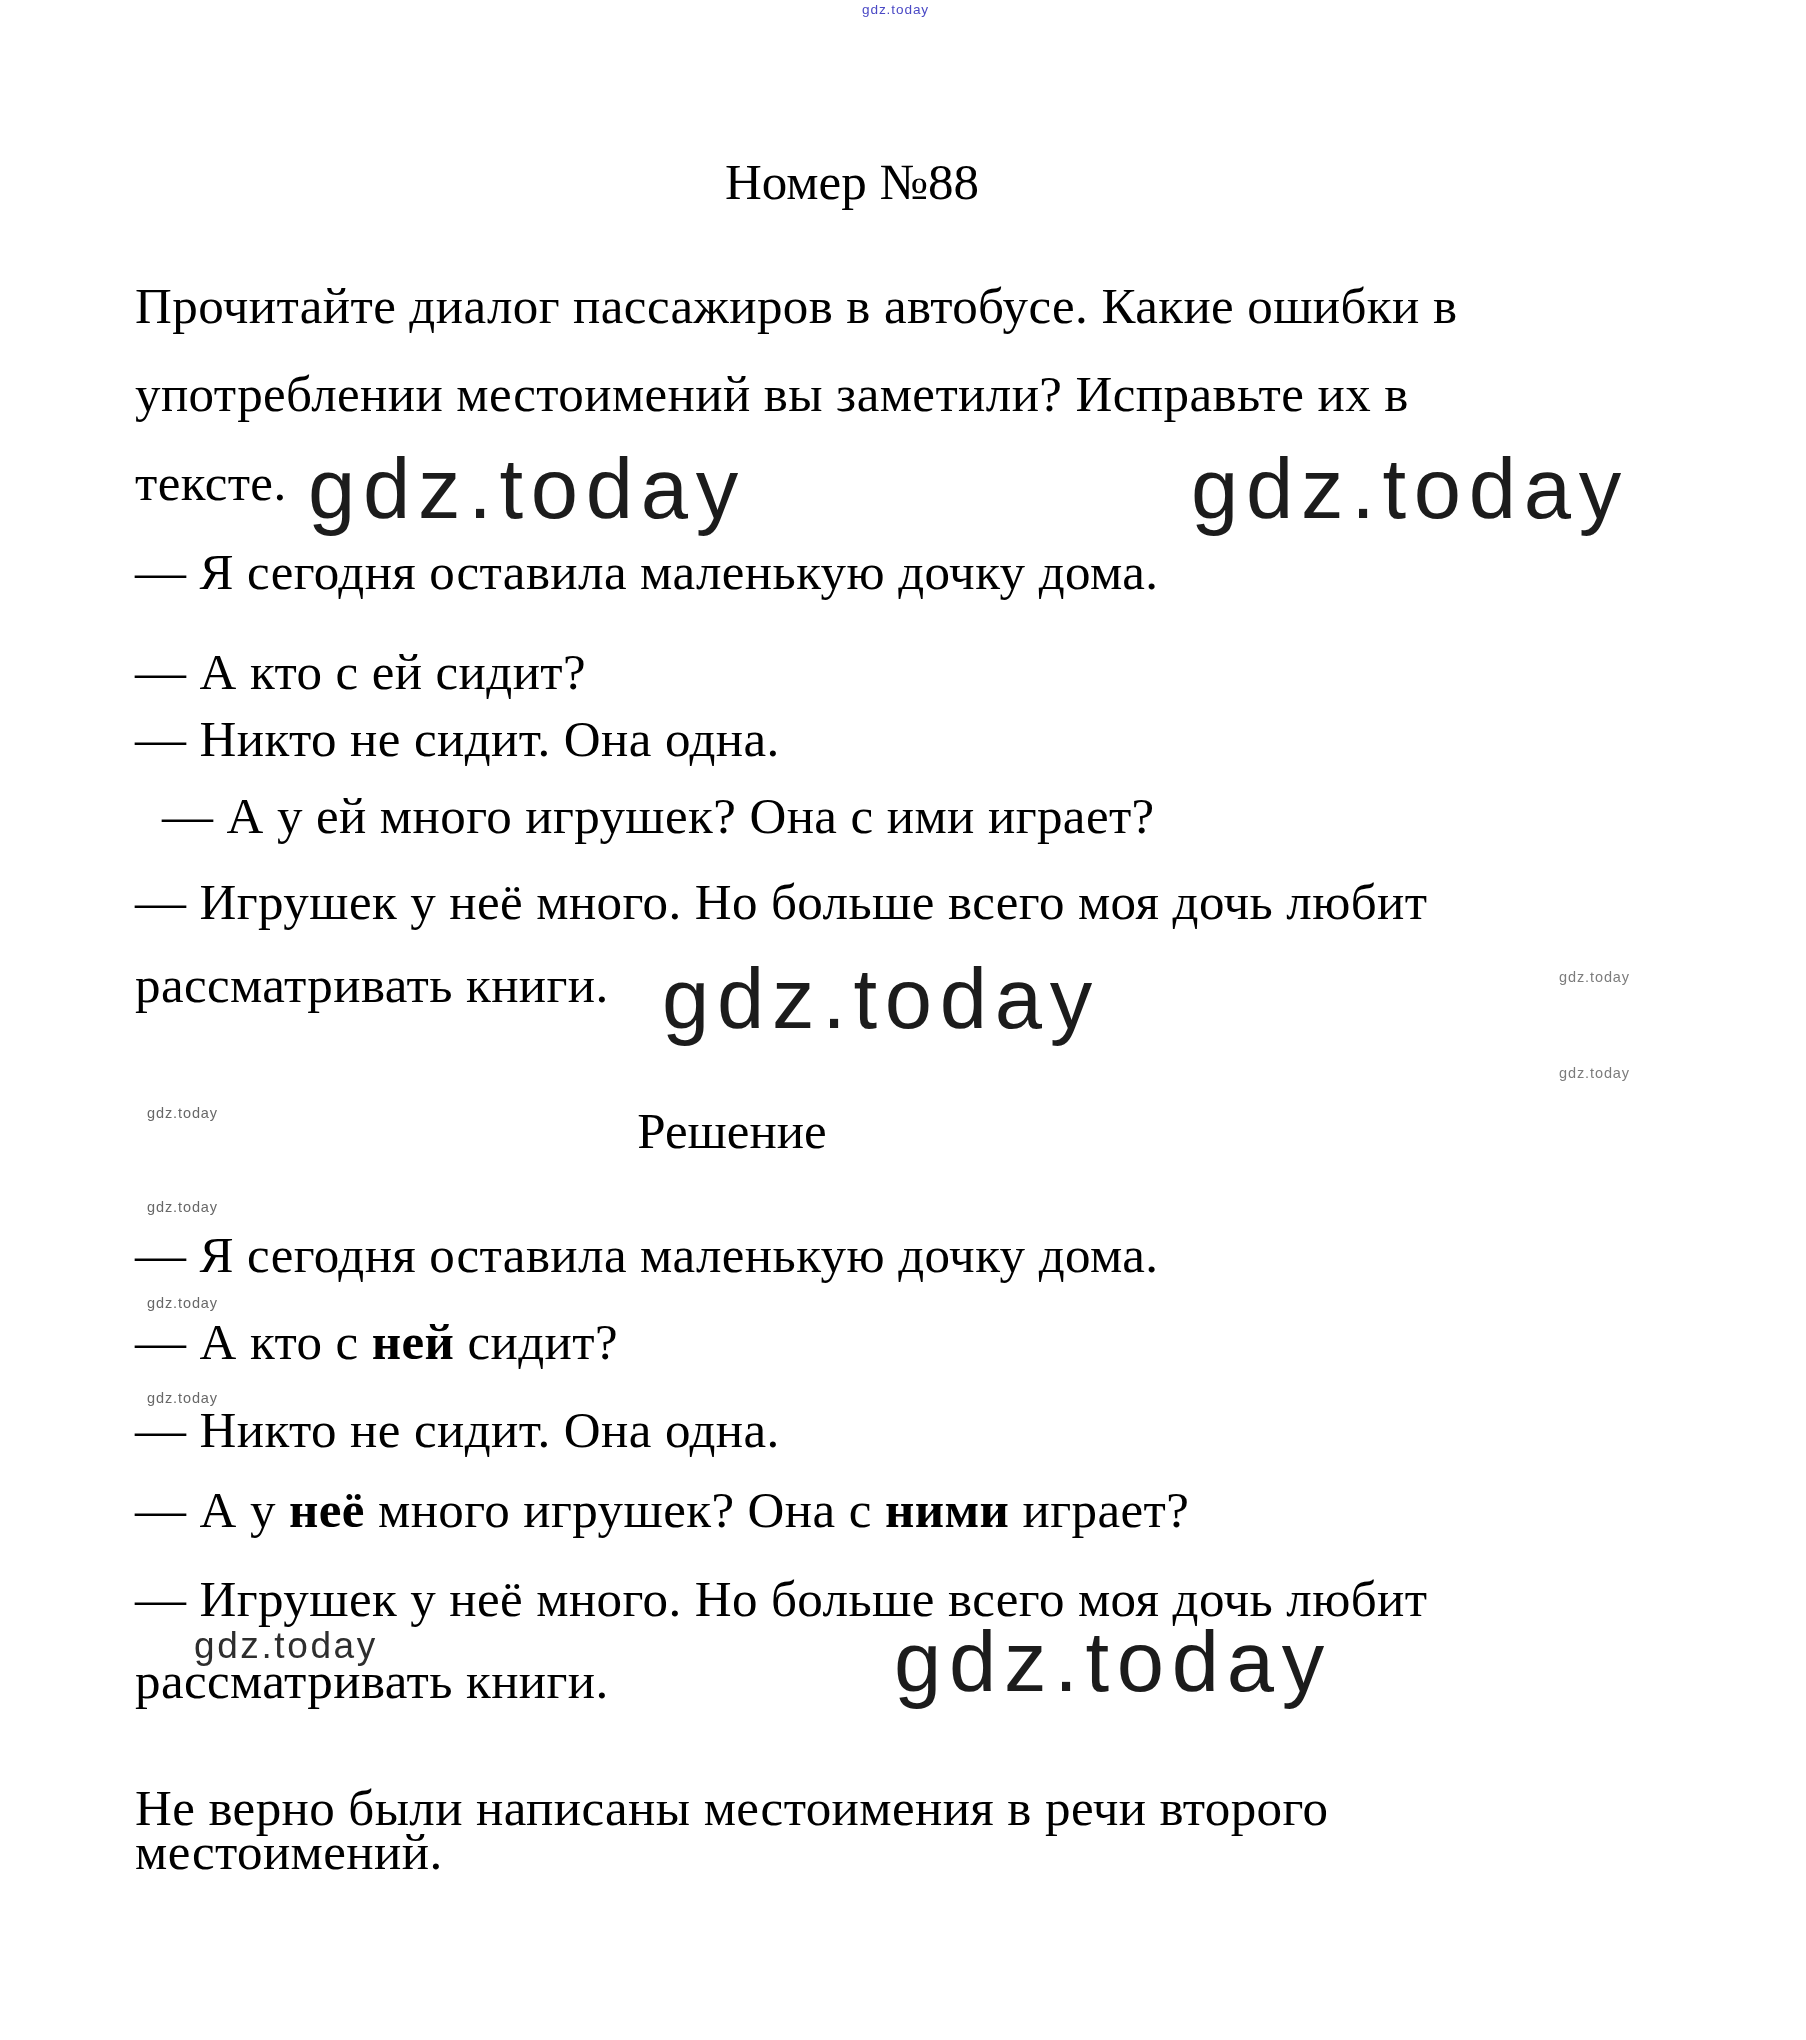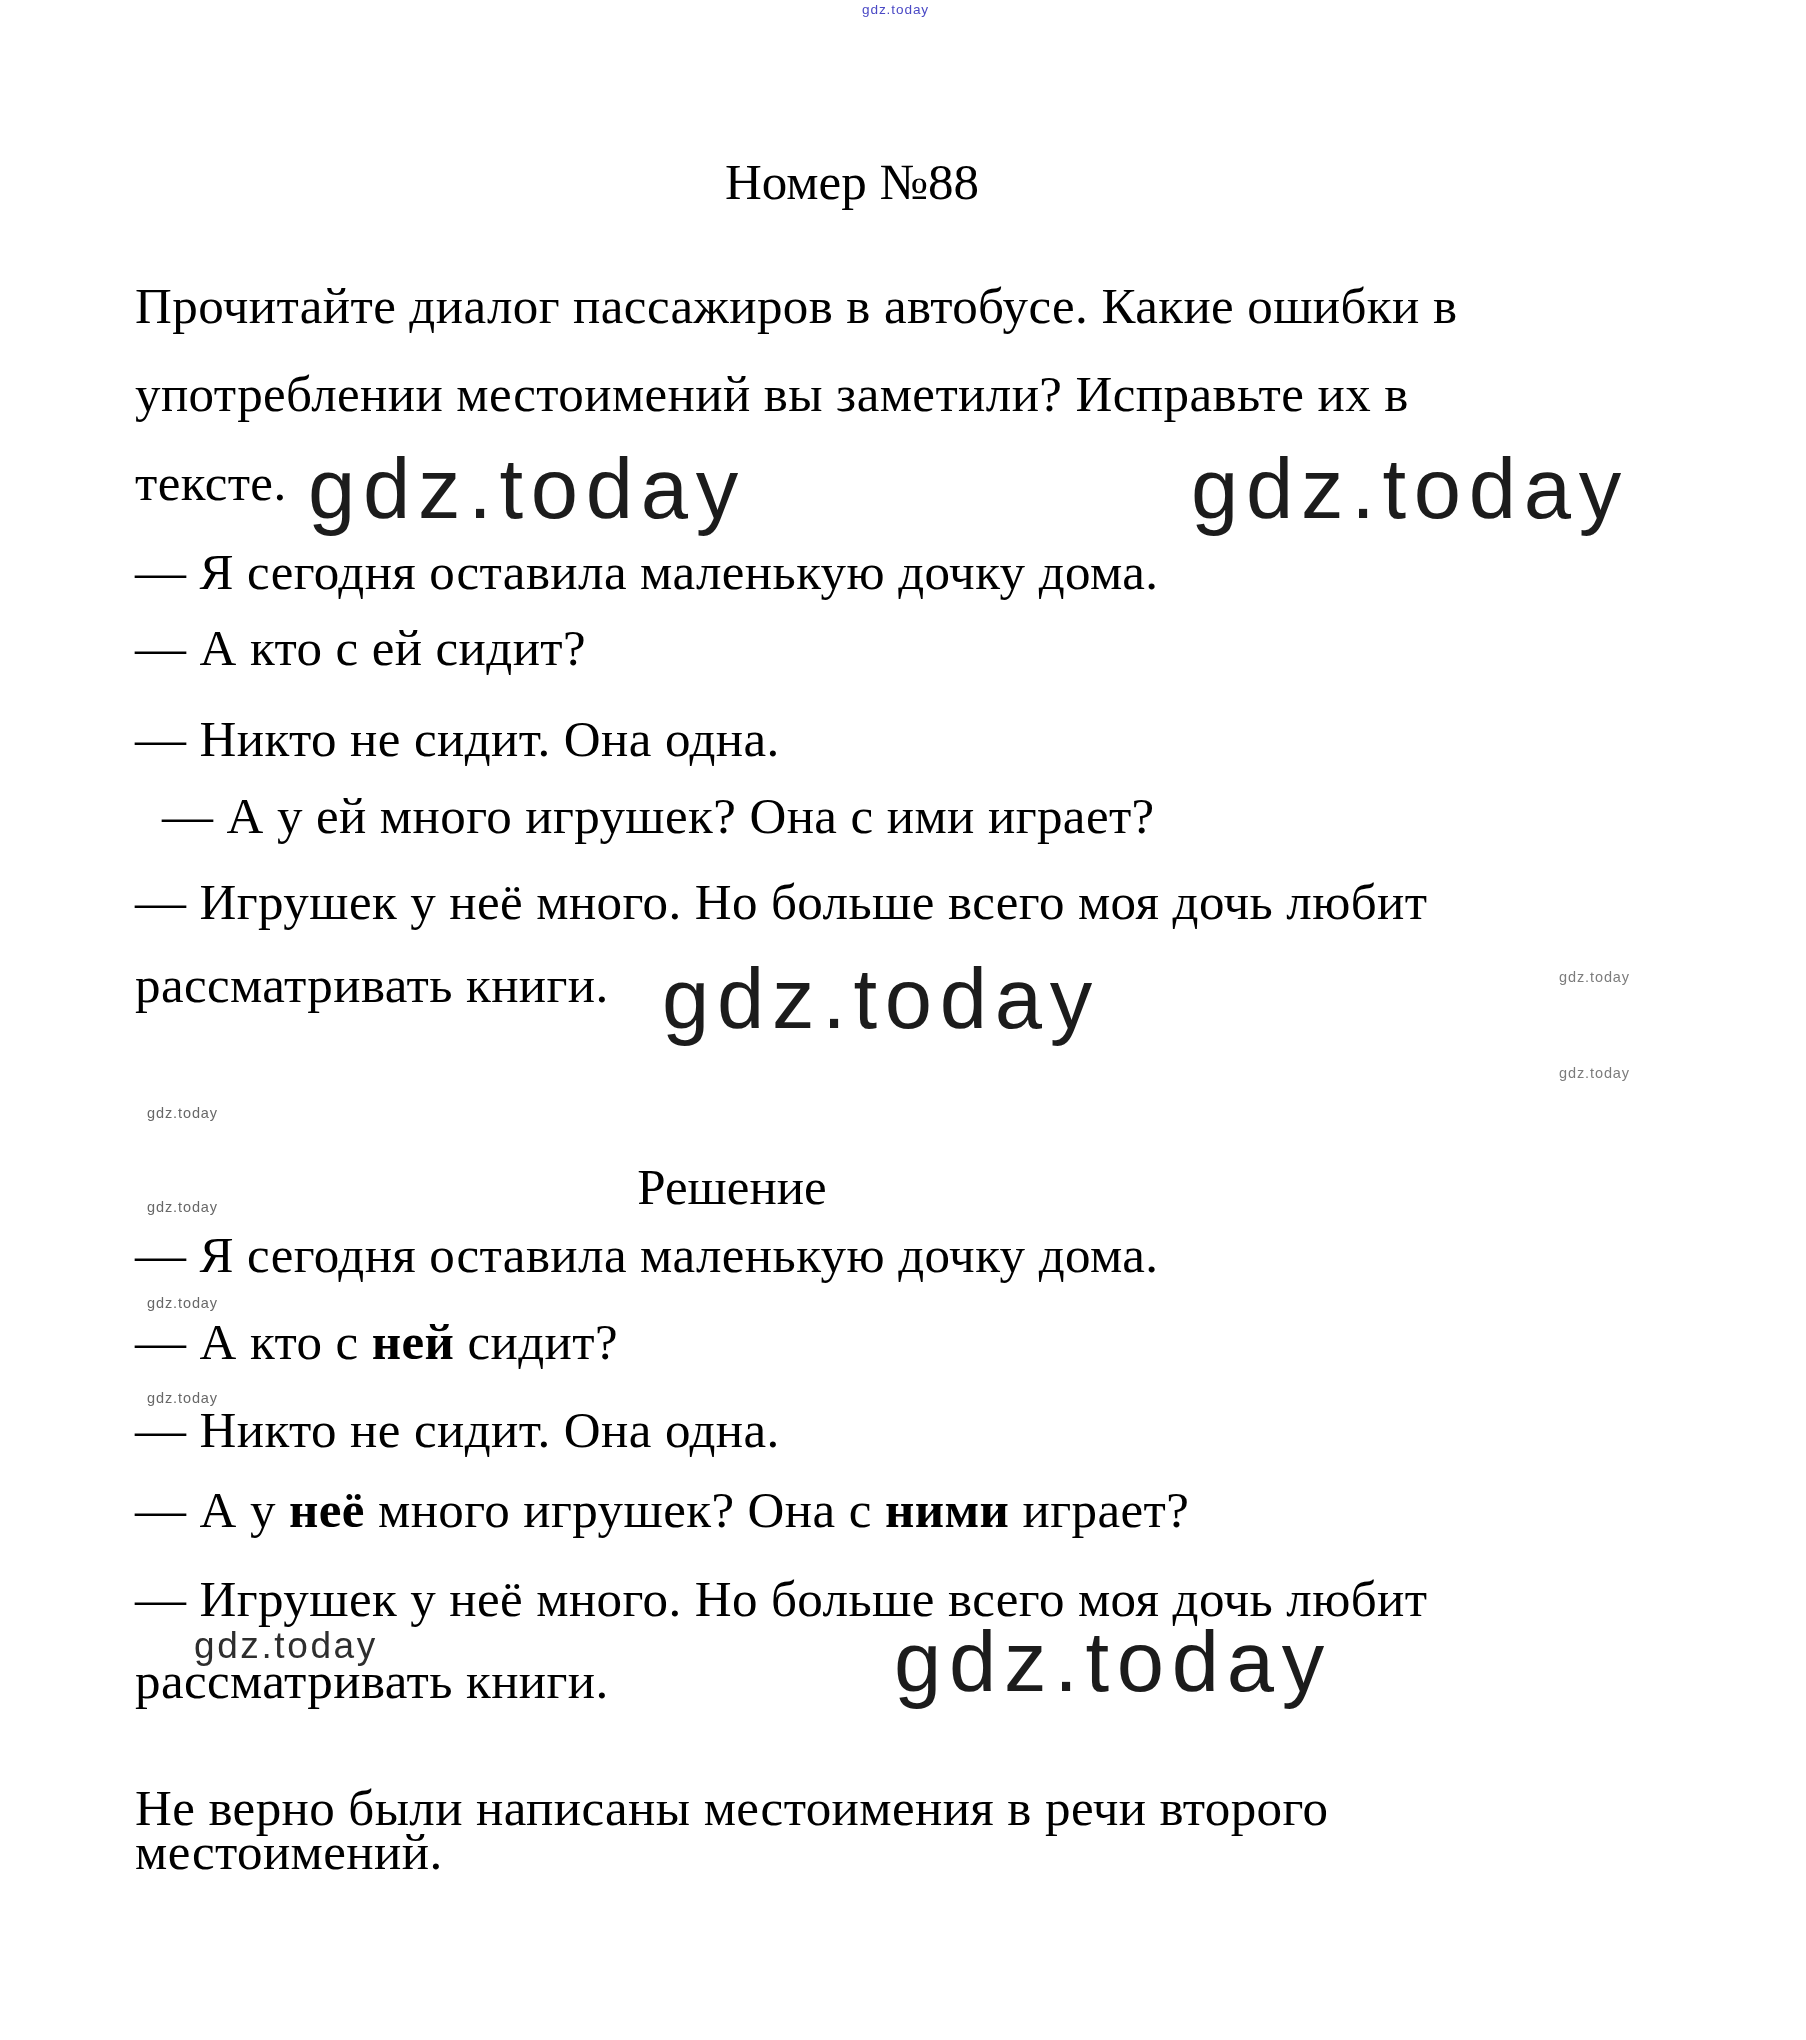--- a/index.html
+++ b/index.html
@@ -73,37 +73,37 @@
   <div class="title" style="top:153px;">Номер №88</div>
 
   <div class="line" style="top:277px;">Прочитайте диалог пассажиров в автобусе. Какие ошибки в</div>
   <div class="line" style="top:365px;">употреблении местоимений вы заметили? Исправьте их в</div>
   <div class="line" style="top:454px;">тексте.</div>
 
   <div class="wm wm-big" style="left:308px; top:446px;">gdz.today</div>
   <div class="wm wm-big" style="left:1191px; top:446px;">gdz.today</div>
 
   <div class="line" style="top:543px;">— Я сегодня оставила маленькую дочку дома.</div>
-  <div class="line" style="top:619px;">— А кто с ей сидит?</div>
+  <div class="line" style="top:643px;">— А кто с ей сидит?</div>
   <div class="line" style="top:710px;">— Никто не сидит. Она одна.</div>
   <div class="line" style="top:787px;margin-left:27px;">— А у ей много игрушек? Она с ими играет?</div>
   <div class="line" style="top:873px;">— Игрушек у неё много. Но больше всего моя дочь любит</div>
   <div class="line" style="top:956px;">рассматривать книги.</div>
 
   <div class="wm wm-big" style="left:662px; top:956px;">gdz.today</div>
 
   <div class="wm wm-small wm-small-right" style="left:1559px; top:970px;">gdz.today</div>
   <div class="wm wm-small wm-small-right" style="left:1559px; top:1066px;">gdz.today</div>
 
   <div class="wm wm-small" style="left:147px; top:1106px;">gdz.today</div>
   <div class="wm wm-small" style="left:147px; top:1200px;">gdz.today</div>
   <div class="wm wm-small" style="left:147px; top:1296px;">gdz.today</div>
   <div class="wm wm-small" style="left:147px; top:1391px;">gdz.today</div>
 
-  <div class="title" style="top:1158px; width:1464px;">Решение</div>
+  <div class="title" style="top:1102px; width:1464px;">Решение</div>
 
   <div class="line" style="top:1226px;">— Я сегодня оставила маленькую дочку дома.</div>
   <div class="line" style="top:1313px;font-family:Liberation Serif, serif;"><span>— А кто с </span><b>ней</b><span> сидит?</span></div>
   <div class="line" style="top:1401px;">— Никто не сидит. Она одна.</div>
   <div class="line" style="top:1481px;"><span>— А у </span><b>неё</b><span> много игрушек? Она с </span><b>ними</b><span> играет?</span></div>
   <div class="line" style="top:1570px;">— Игрушек у неё много. Но больше всего моя дочь любит</div>
   <div class="line" style="top:1652px;">рассматривать книги.</div>
 
   <div class="wm wm-med" style="left:194px; top:1627px;">gdz.today</div>
   <div class="wm wm-big" style="left:894px; top:1619px;">gdz.today</div>

